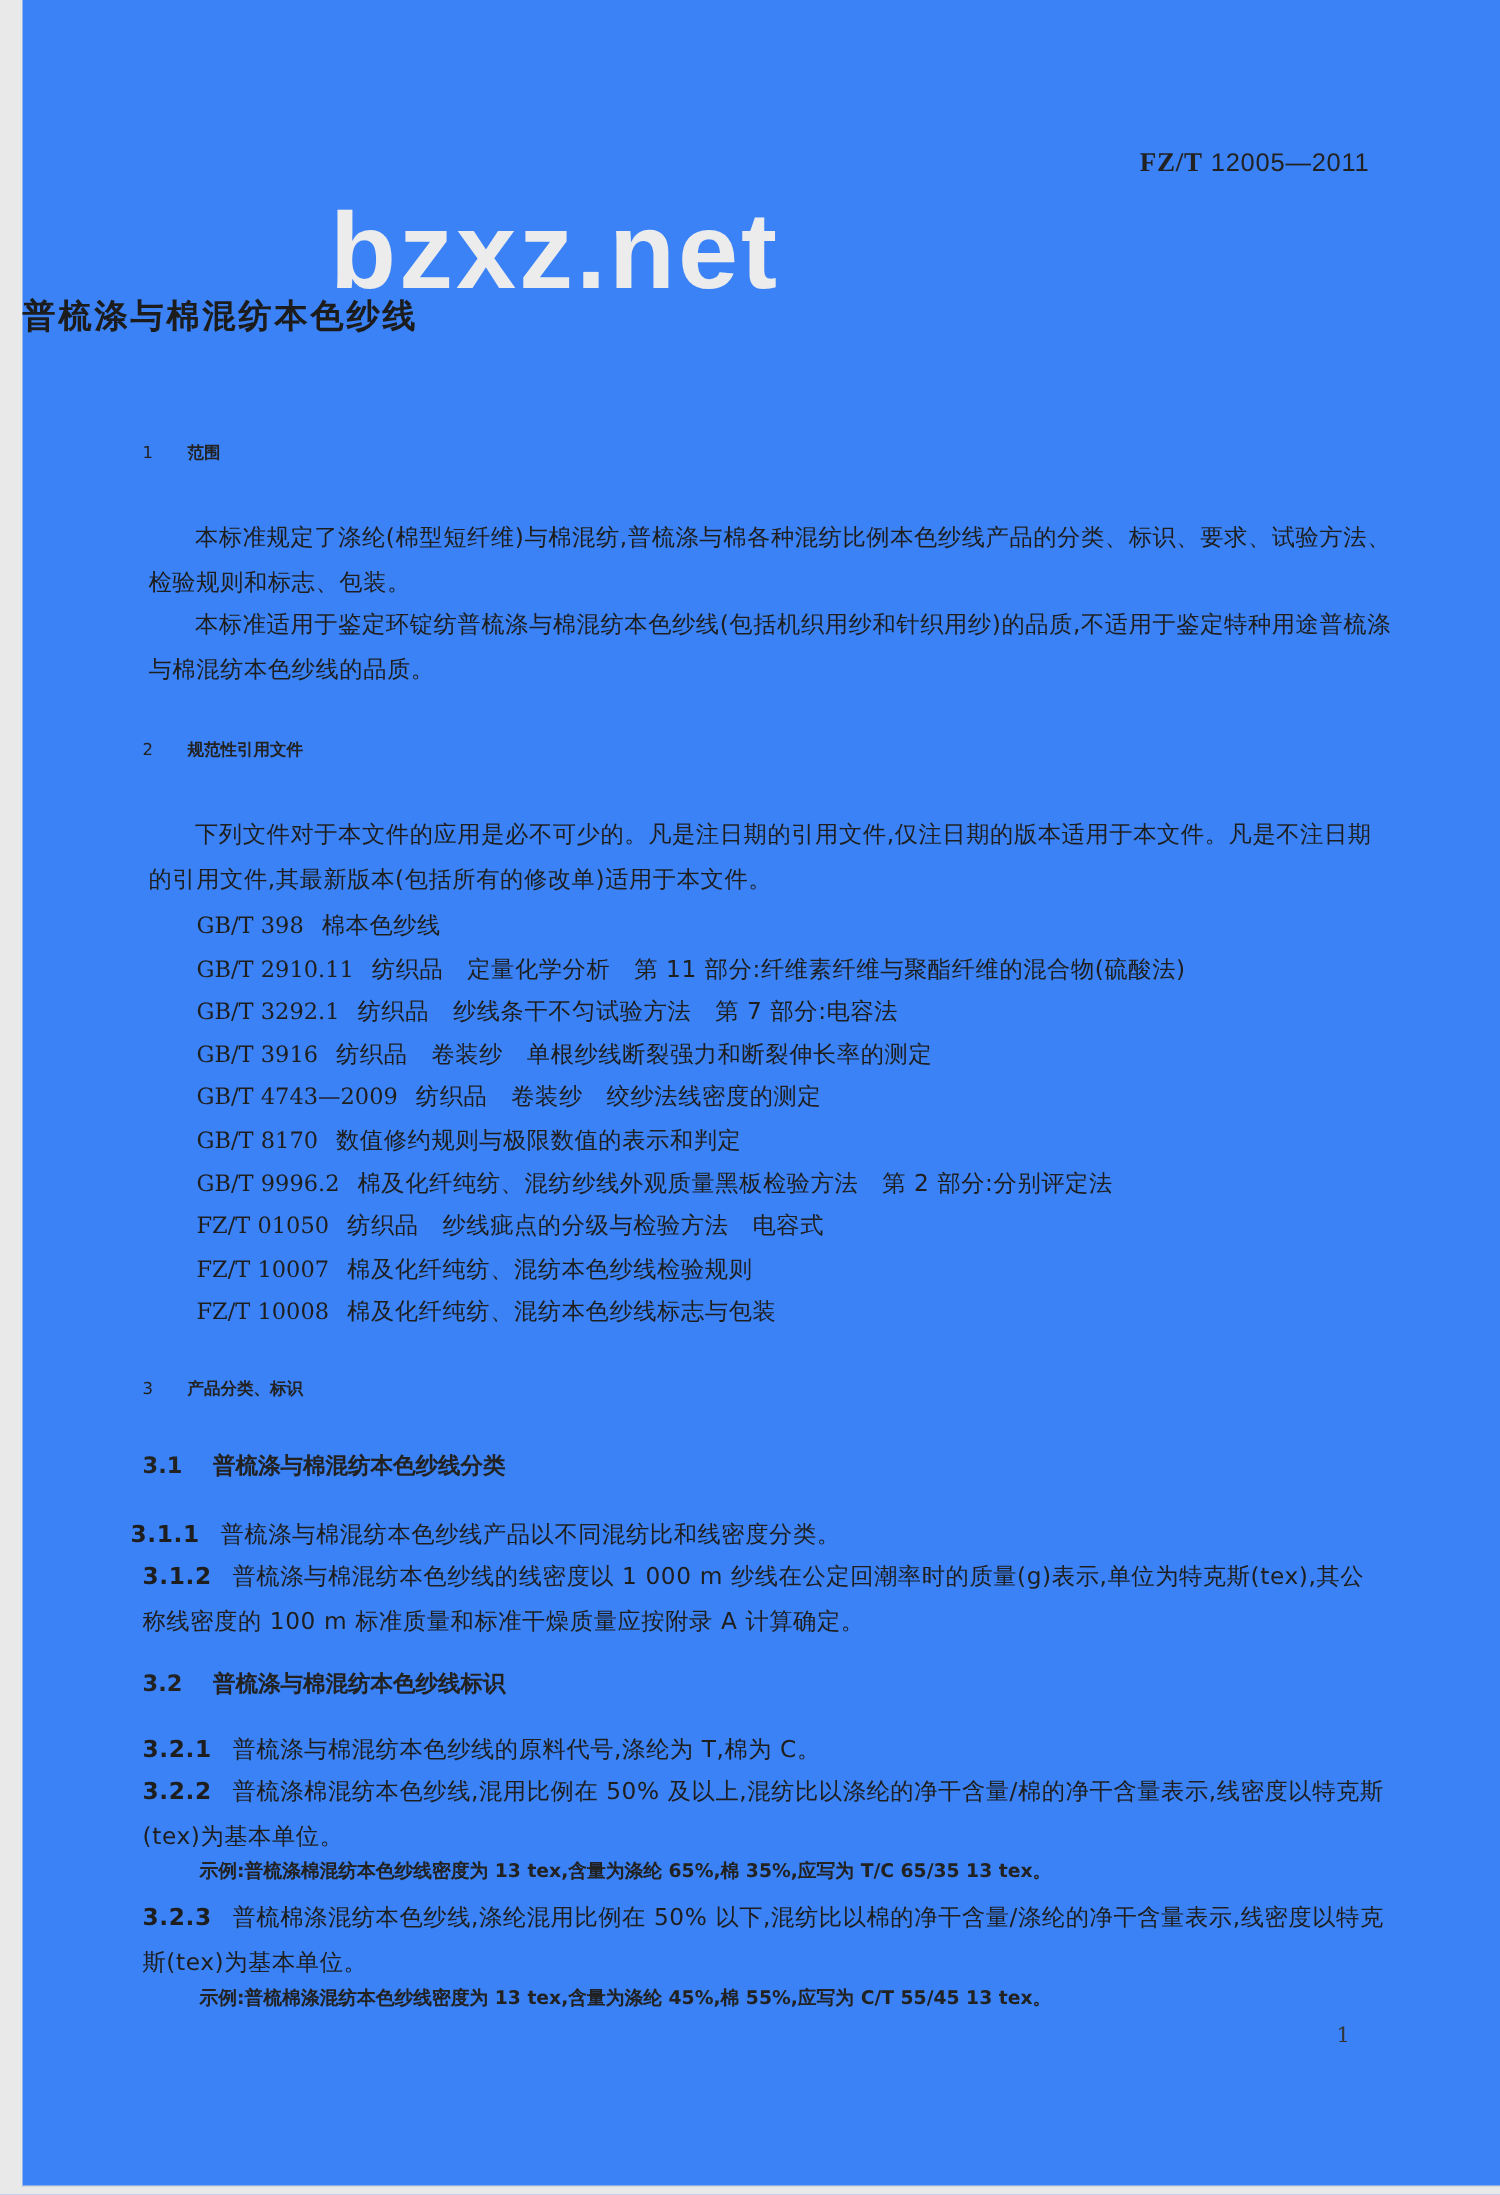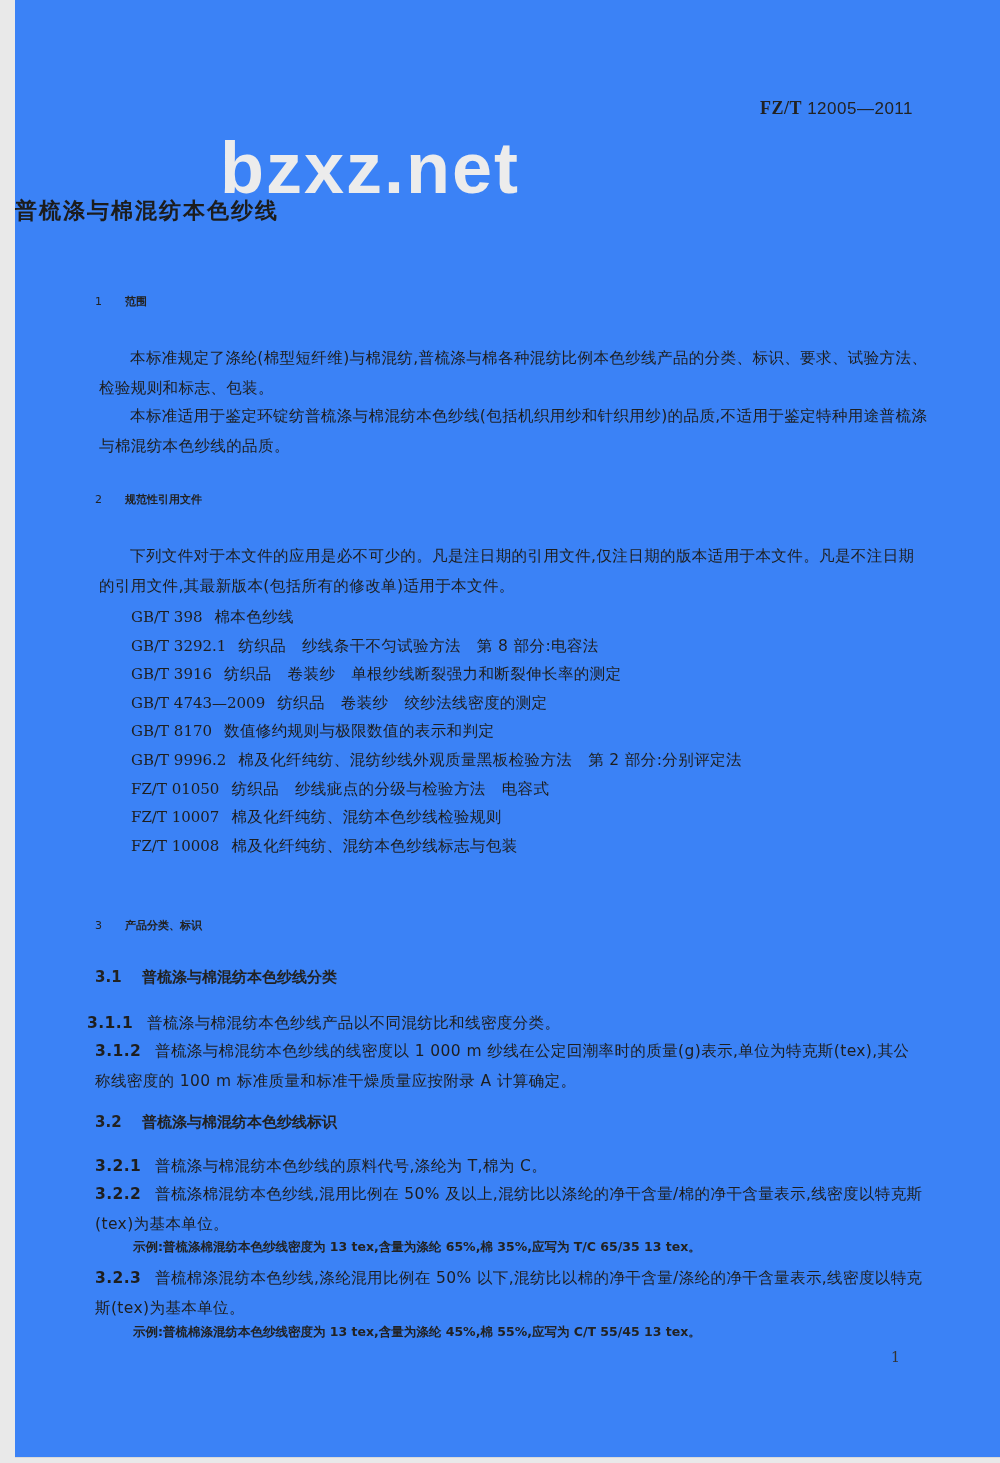--- a/index.html
+++ b/index.html
@@ -149,21 +149,22 @@
   <div class="abs para" style="left:84px; top:401px;">本标准适用于鉴定环锭纺普梳涤与棉混纺本色纱线(包括机织用纱和针织用纱)的品质,不适用于鉴定特种用途普梳涤与棉混纺本色纱线的品质。</div>
 
   <div class="abs h1" style="left:80px; top:492px;">
     <span class="num">2</span><span>规范性引用文件</span>
   </div>
 
   <div class="abs para" style="left:84px; top:541px;">下列文件对于本文件的应用是必不可少的。凡是注日期的引用文件,仅注日期的版本适用于本文件。凡是不注日期的引用文件,其最新版本(包括所有的修改单)适用于本文件。</div>
 
   <div class="ref-list">
     <div class="ref-item"><span class="ref-code">GB/T 398</span><span class="ref-title">棉本色纱线</span></div>
-    <div class="ref-item"><span class="ref-code">GB/T 3292.1</span><span class="ref-title">纺织品　纱线条干不匀试验方法　第 8 部分:电容法</span></div>
+    <div class="ref-item"><span class="ref-code">GB/T 2910.11</span><span class="ref-title">纺织品　定量化学分析　第 11 部分:纤维素纤维与聚酯纤维的混合物(硫酸法)</span></div>
+    <div class="ref-item"><span class="ref-code">GB/T 3292.1</span><span class="ref-title">纺织品　纱线条干不匀试验方法　第 7 部分:电容法</span></div>
     <div class="ref-item"><span class="ref-code">GB/T 3916</span><span class="ref-title">纺织品　卷装纱　单根纱线断裂强力和断裂伸长率的测定</span></div>
     <div class="ref-item"><span class="ref-code">GB/T 4743—2009</span><span class="ref-title">纺织品　卷装纱　绞纱法线密度的测定</span></div>
     <div class="ref-item"><span class="ref-code">GB/T 8170</span><span class="ref-title">数值修约规则与极限数值的表示和判定</span></div>
     <div class="ref-item"><span class="ref-code">GB/T 9996.2</span><span class="ref-title">棉及化纤纯纺、混纺纱线外观质量黑板检验方法　第 2 部分:分别评定法</span></div>
     <div class="ref-item"><span class="ref-code">FZ/T 01050</span><span class="ref-title">纺织品　纱线疵点的分级与检验方法　电容式</span></div>
     <div class="ref-item"><span class="ref-code">FZ/T 10007</span><span class="ref-title">棉及化纤纯纺、混纺本色纱线检验规则</span></div>
     <div class="ref-item"><span class="ref-code">FZ/T 10008</span><span class="ref-title">棉及化纤纯纺、混纺本色纱线标志与包装</span></div>
   </div>
 
   <div class="abs h1" style="left:80px; top:918px;">

